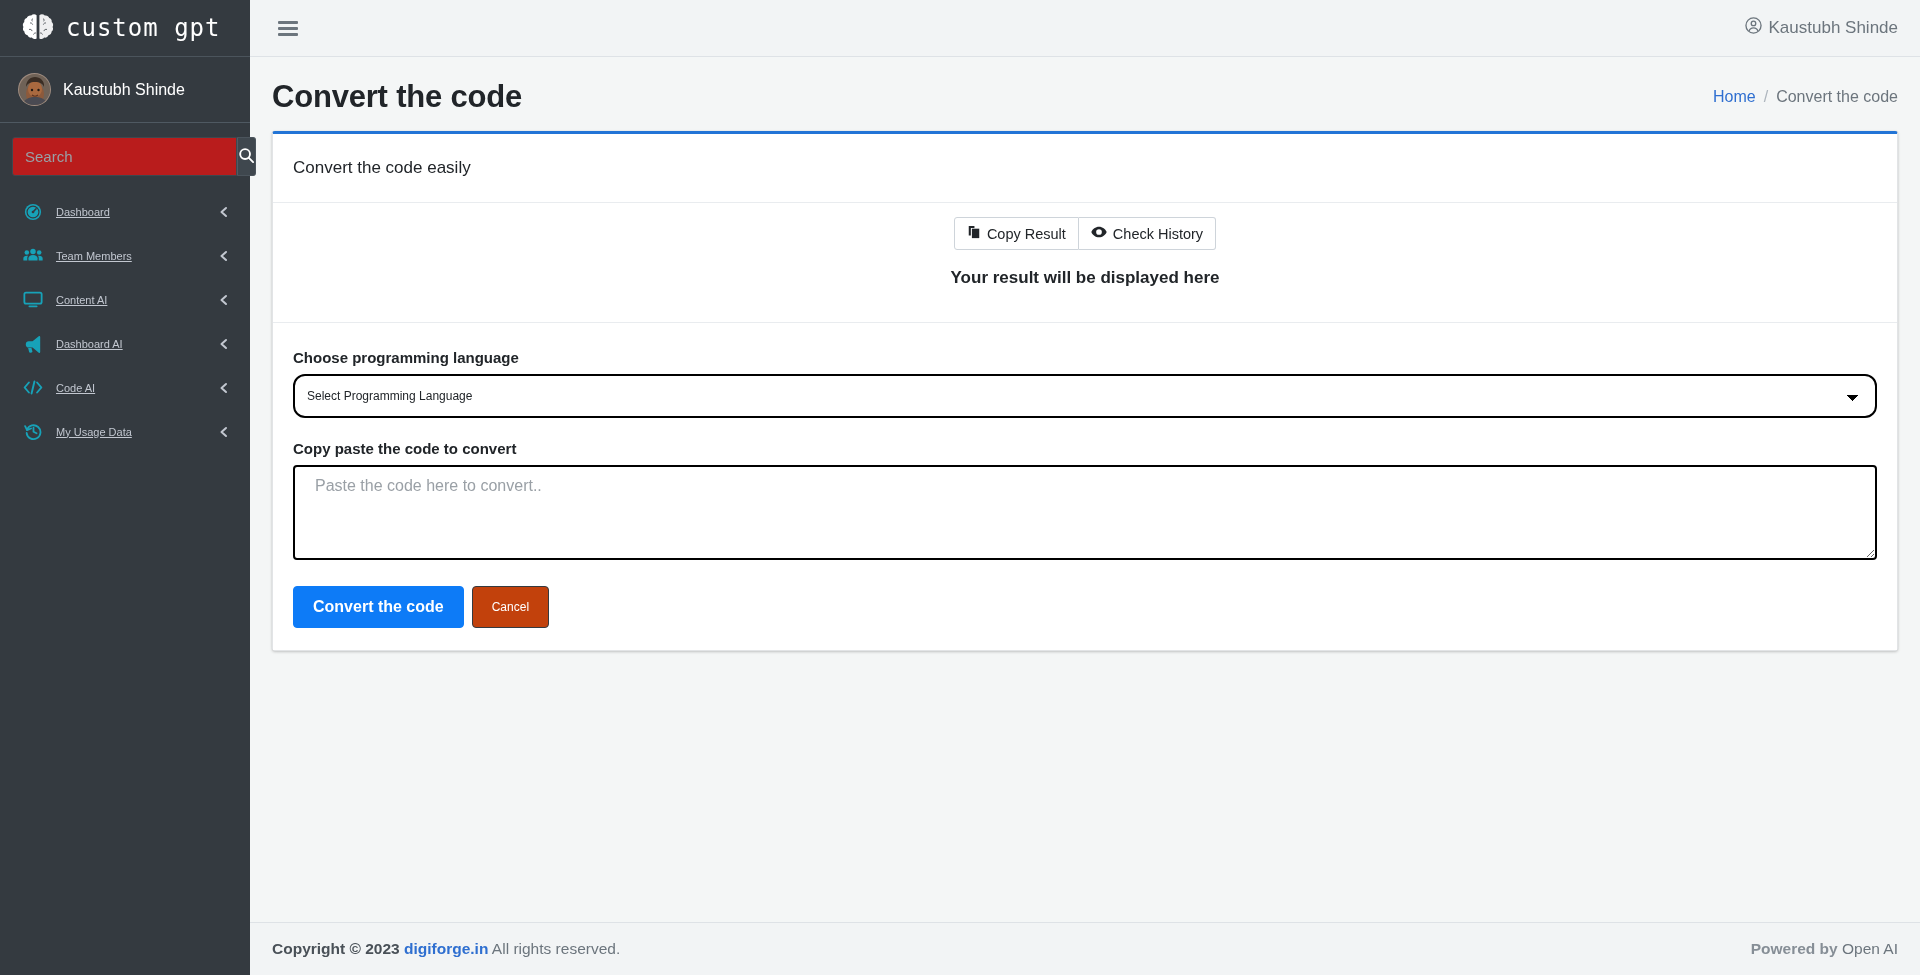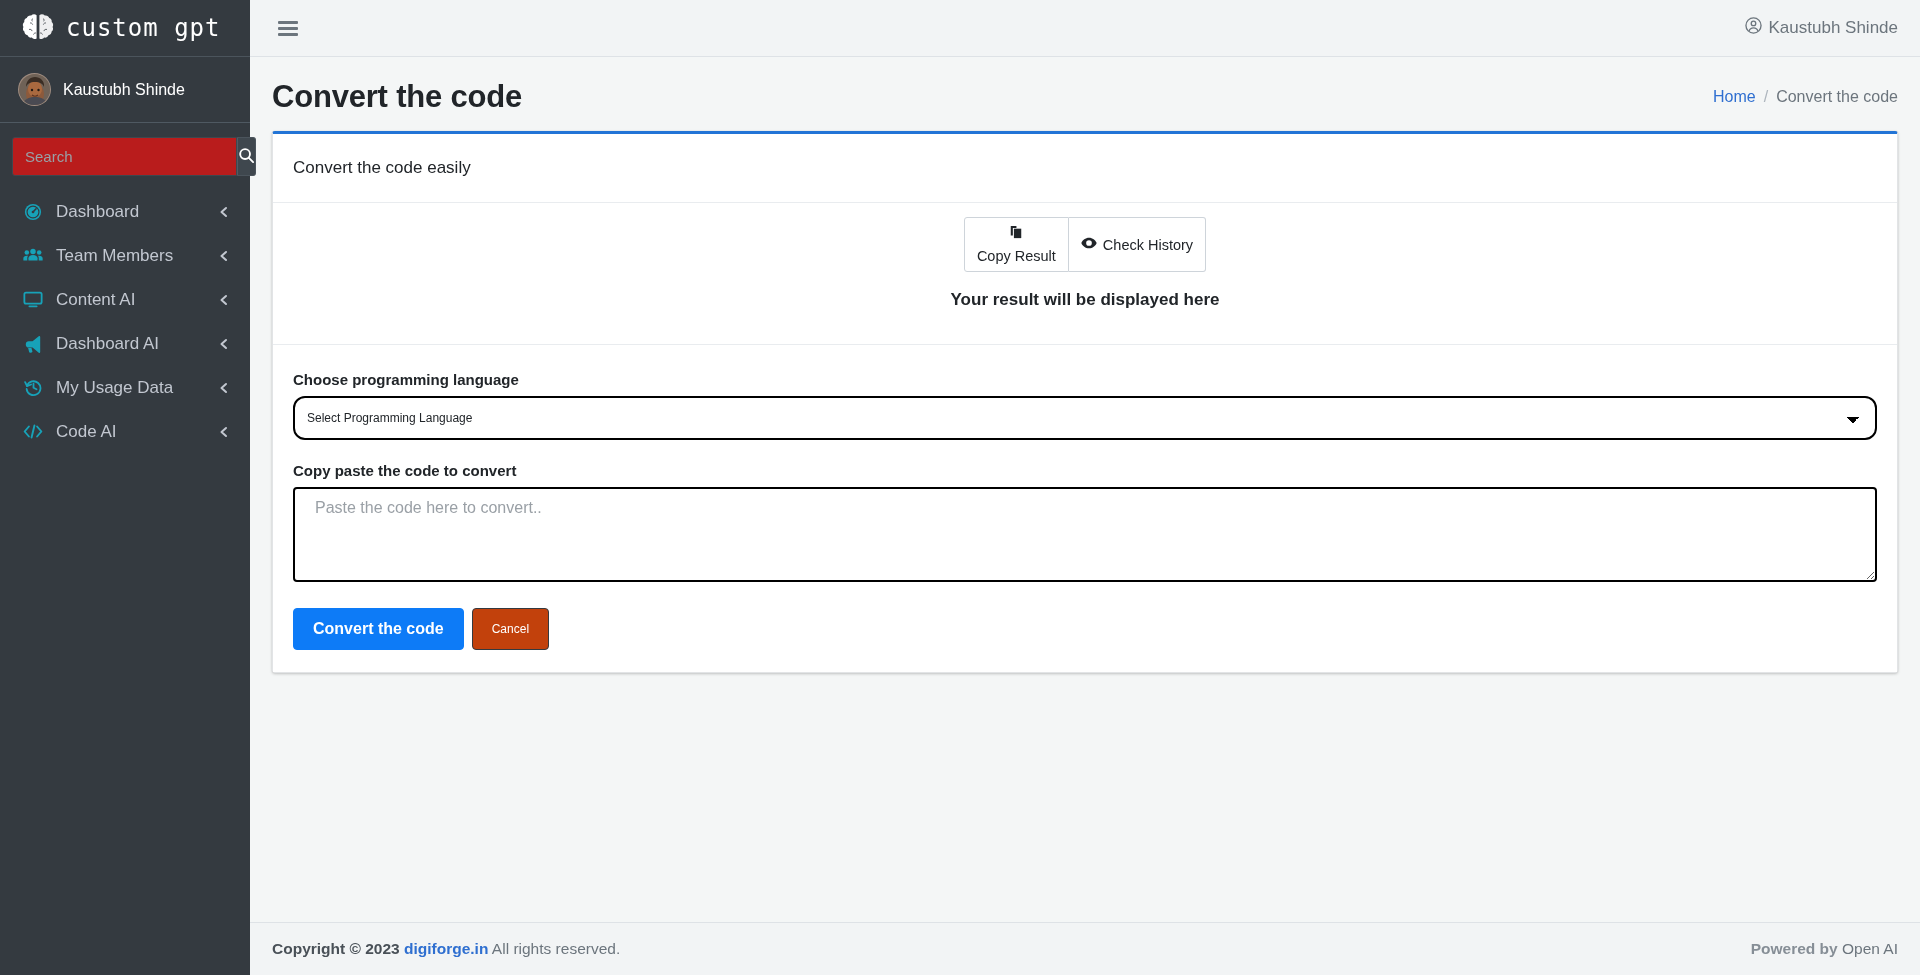--- a/index.html
+++ b/index.html
@@ -65,21 +65,21 @@
     display: flex; align-items: center;
     height: 43px; padding: 0 10px 0 12px;
     border-radius: 4px; cursor: pointer;
     color: #c2c7d0; margin-bottom: 1px;
   }
   .nav-ico {
     width: 22px; height: 22px; flex: 0 0 22px; margin-right: 12px;
     display: flex; align-items: center; justify-content: center;
     color: #17a2b8;
   }
-  .nav-label { font-size: 17px; flex: 1 1 auto; }
+  .nav-label { font-size: 11px; flex: 1 1 auto; text-decoration: underline; }
   .nav-arrow { color: #c2c7d0; display: flex; align-items: center; }
 
   
   .main { flex: 1 1 auto; display: flex; flex-direction: column;
           height: 975px; background: #f4f6f6; position: relative; }
   .topbar {
     height: 57px; background: #f2f4f5;
     border-bottom: 1px solid #dee2e6;
     display: flex; align-items: center; justify-content: space-between;
     padding: 0 22px 0 24px;
@@ -115,21 +115,21 @@
     display: flex; justify-content: center;
   }
   .btn-group { display: flex; }
   .btn-outline {
     display: flex; align-items: center; gap: 6px;
     background: #fff; border: 1px solid #ced4da;
     color: #212529; font-size: 14.5px;
     padding: 7px 12px; cursor: pointer;
     font-family: "Liberation Sans", sans-serif;
   }
-  .btn-group .btn-outline:first-child { border-radius: 3px 0 0 3px; flex-direction: column; }
+  .btn-group .btn-outline:first-child { border-radius: 3px 0 0 3px; }
   .btn-group .btn-outline:last-child  { border-radius: 0 3px 3px 0; border-left: none; }
 
   .result-area {
     padding: 18px 20px 34px 20px; text-align: center;
     font-size: 17px; font-weight: 700; color: #212529;
     border-bottom: 1px solid #e9ecef;
   }
 
   .card-body { padding: 26px 20px 22px 20px; background: #fff; }
   .form-label {
@@ -307,43 +307,43 @@
         <span class="nav-label">Dashboard AI</span>
         <span class="nav-arrow">
           <svg viewBox="0 0 12 12" width="12" height="12" fill="none" stroke="#c2c7d0" stroke-width="2" stroke-linecap="round" stroke-linejoin="round">
               <polyline points="8,2 3.5,6 8,10"></polyline>
             </svg>
         </span>
       </div>
 
       <div class="nav-item">
         <span class="nav-ico">
+          <svg viewBox="0 0 22 18" width="20" height="17" fill="none" stroke="#17a2b8" stroke-width="2.1" stroke-linecap="round" stroke-linejoin="round">
+            <polyline points="6.5,3.5 1.8,9 6.5,14.5"></polyline>
+            <polyline points="15.5,3.5 20.2,9 15.5,14.5"></polyline>
+            <line x1="12.6" y1="2.4" x2="9.4" y2="15.6"></line>
+          </svg>
+        </span>
+        <span class="nav-label">Code AI</span>
+        <span class="nav-arrow">
+          <svg viewBox="0 0 12 12" width="12" height="12" fill="none" stroke="#c2c7d0" stroke-width="2" stroke-linecap="round" stroke-linejoin="round">
+              <polyline points="8,2 3.5,6 8,10"></polyline>
+            </svg>
+        </span>
+      </div>
+
+      <div class="nav-item">
+        <span class="nav-ico">
           <svg viewBox="0 0 20 20" width="19" height="19" fill="none" stroke="#17a2b8" stroke-width="1.9" stroke-linecap="round" stroke-linejoin="round">
             <path d="M3.2 8.2A7.3 7.3 0 1 1 2.8 11.6"></path>
             <polyline points="1.2,4.4 3.2,8.6 7.4,6.8"></polyline>
             <polyline points="10,6 10,10.3 13.2,11.9"></polyline>
           </svg>
         </span>
         <span class="nav-label">My Usage Data</span>
-        <span class="nav-arrow">
-          <svg viewBox="0 0 12 12" width="12" height="12" fill="none" stroke="#c2c7d0" stroke-width="2" stroke-linecap="round" stroke-linejoin="round">
-              <polyline points="8,2 3.5,6 8,10"></polyline>
-            </svg>
-        </span>
-      </div>
-
-      <div class="nav-item">
-        <span class="nav-ico">
-          <svg viewBox="0 0 22 18" width="20" height="17" fill="none" stroke="#17a2b8" stroke-width="2.1" stroke-linecap="round" stroke-linejoin="round">
-            <polyline points="6.5,3.5 1.8,9 6.5,14.5"></polyline>
-            <polyline points="15.5,3.5 20.2,9 15.5,14.5"></polyline>
-            <line x1="12.6" y1="2.4" x2="9.4" y2="15.6"></line>
-          </svg>
-        </span>
-        <span class="nav-label">Code AI</span>
         <span class="nav-arrow">
           <svg viewBox="0 0 12 12" width="12" height="12" fill="none" stroke="#c2c7d0" stroke-width="2" stroke-linecap="round" stroke-linejoin="round">
               <polyline points="8,2 3.5,6 8,10"></polyline>
             </svg>
         </span>
       </div>
 
     </nav>
   </aside>
 

